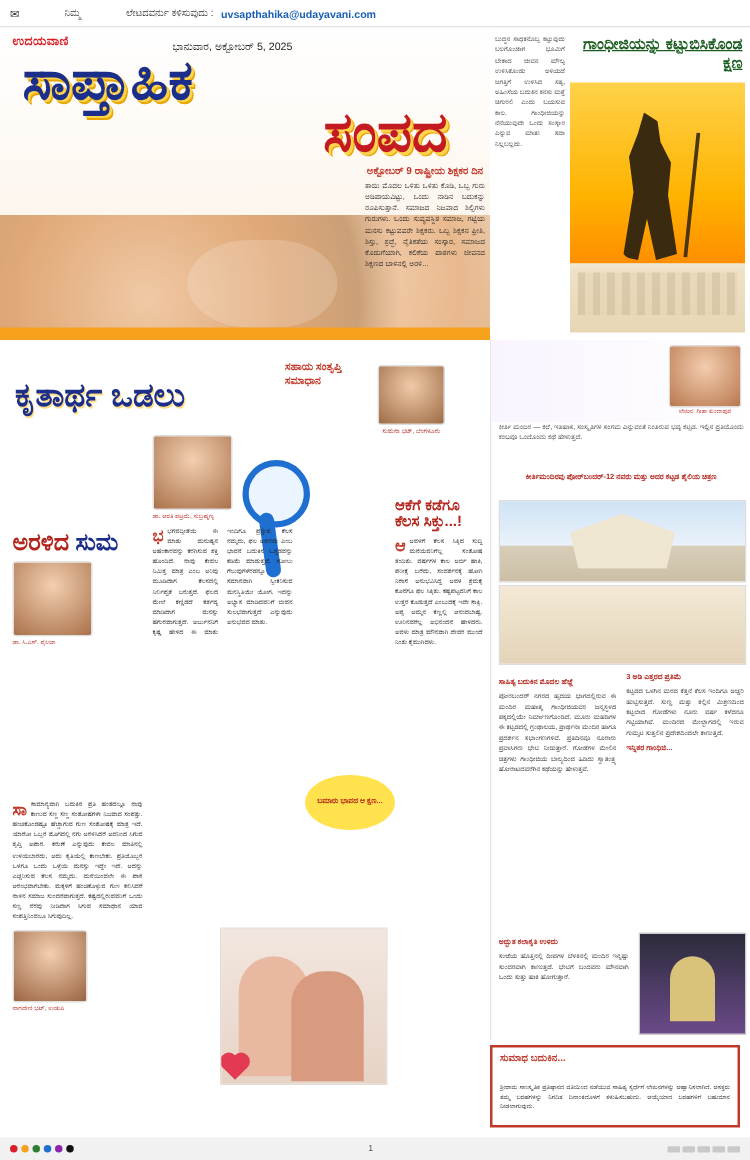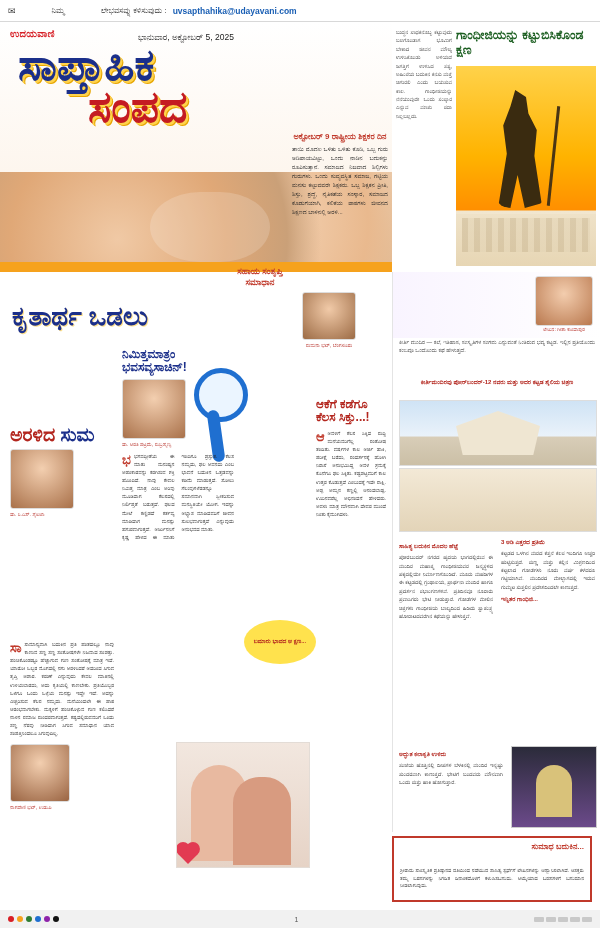--- a/index.html
+++ b/index.html
@@ -33,21 +33,21 @@
   }
   .datel{
     position:absolute;left:138px;top:10px;font-size:8.5px;color:#222;
   }
   .bigtitle{
     position:absolute;left:18px;top:22px;width:340px;
     font-size:44px;line-height:.95;font-weight:bold;
     color:#1b2f8a;
     text-shadow:2px 2px 0 #ffd34d, 3px 3px 0 #e7a600;
   }
-  .bigtitle .l2{display:block;margin-left:70px;color:#c41b22;text-shadow:2px 2px 0 #ffd34d,3px 3px 0 #e7a600;}
+  .bigtitle .l2{display:block;margin-left:54px;color:#c41b22;text-shadow:2px 2px 0 #ffd34d,3px 3px 0 #e7a600;text-align:right;}
   .subq{
     position:absolute;left:14px;top:125px;width:96px;
     color:#d81f26;font-weight:bold;font-size:13px;line-height:1.18;
   }
   .hands{
     position:absolute;left:0;top:150px;width:392px;height:122px;
     background:
       radial-gradient(circle at 30% 55%, #f0c9a5 0%, #e0a877 38%, #caa078 60%, transparent 72%),
       radial-gradient(circle at 64% 42%, #f7d9bd 0%, #e9b98e 45%, transparent 70%),
       linear-gradient(180deg,#ecd9c2 0%,#d9b68f 100%);
@@ -58,22 +58,22 @@
   }
   .orangebar{
     position:absolute;left:0;top:262px;width:392px;height:10px;background:#f6a21d;
   }
 
   
   .gcol{
     position:absolute;left:392px;top:22px;width:208px;height:250px;background:#fff;
   }
   .gtitle{
-    position:absolute;right:6px;top:6px;width:138px;text-align:left;
-    color:#1b5e20;font-weight:bold;font-size:12.5px;line-height:1.2;
+    position:absolute;right:6px;top:6px;width:138px;text-align:right;
+    color:#1b5e20;font-weight:bold;font-size:12.5px;line-height:1.2;text-decoration:underline;
   }
   .gnarrow{
     position:absolute;left:4px;top:6px;width:56px;
     font-size:5.4px;line-height:1.55;color:#333;text-align:justify;
   }
   .gimg{
     position:absolute;left:64px;top:44px;width:140px;height:200px;
     background:linear-gradient(180deg,#ffd24a 0%,#ffb300 45%,#ff8f00 72%,#f1e6cf 72.5%,#efe3ca 100%);
     overflow:hidden;
   }
@@ -141,39 +141,39 @@
   .kbody2{
     position:absolute;left:6px;top:474px;width:104px;height:82px;
     font-size:5.4px;line-height:1.55;color:#222;text-align:justify;
   }
 
   
   .redbox{
     position:absolute;left:392px;top:836px;width:200px;height:66px;
     border:2px solid #c0392b;background:#fff;box-sizing:border-box;padding:4px 6px;
   }
-  .redbox h4{margin:0 0 15px;color:#c0392b;font-size:8px;text-align:right;}
+  .redbox h4{margin:0 0 15px;color:#c0392b;font-size:8px;text-align:left;}
   .redbox p{margin:0;font-size:5.1px;line-height:1.5;text-align:justify;color:#222;}
 
   
   .octbox{
     position:absolute;left:292px;top:132px;width:96px;
     font-size:6px;line-height:1.5;color:#222;text-align:justify;
   }
   .octbox .h{display:block;color:#c0392b;font-weight:bold;font-size:8px;text-align:center;line-height:1.25;margin-bottom:3px;}
 
   
   .mainhead{
     position:absolute;left:12px;top:282px;width:260px;
     color:#c0392b;font-weight:bold;font-size:26px;line-height:1.12;
     text-shadow:1px 1px 0 #ffe08a;
   }
   .mainhead .l2{color:#1b2f8a;display:block;margin-top:20px;}
   .helpbadge{
-    position:absolute;left:228px;top:266px;width:64px;text-align:center;
+    position:absolute;left:228px;top:288px;width:64px;text-align:left;
     color:#c0392b;font-weight:bold;font-size:8.5px;line-height:1.35;
   }
   .authorbox{
     position:absolute;left:298px;top:292px;width:62px;text-align:center;
   }
   .authorbox .ph{width:52px;height:46px;margin:0 auto;border-radius:3px;
     background:radial-gradient(circle at 50% 35%,#f1caa8,#9c6b45);border:1px solid #ddd;}
   .authorbox .nm{font-size:5.2px;color:#b3261e;margin-top:2px;line-height:1.3;}
 
   .magnifier{
@@ -239,21 +239,21 @@
   .pagenum{font-size:7px;color:#555;}
 </style>
 </head>
 <body>
 
 <div class="page">
 
   <div class="topstrip">
     <span class="env">✉</span>
     <span class="label">ನಿಮ್ಮ</span>
-    <span class="label">ಲೇಭವಸವ್ನು ಕಳಿಸುವುದು :</span>
+    <span class="label">ಲೇಟದವರ್ನು ಕಳಿಸುವುದು :</span>
     <span class="mail">uvsapthahika@udayavani.com</span>
   </div>
 
   <div class="masthead">
     <div class="brand">ಉದಯವಾಣಿ</div>
     <div class="datel">ಭಾನುವಾರ, ಅಕ್ಟೋಬರ್ 5, 2025</div>
     <div class="bigtitle">
       <span>ಸಾಪ್ತಾಹಿಕ</span>
       <span class="l2">ಸಂಪದ</span>
     </div>
@@ -327,24 +327,20 @@
     </div>
     <div class="photo"></div>
     <div class="cap">ಡಾ. ಸಿ.ಎಸ್. ಶೈಲಜಾ</div>
   </div>
   <div class="lcolbody">
     <span class="dropcap">ಸಾ</span>
     <span>ಸಾಮಾನ್ಯವಾಗಿ ಬದುಕಿನ ಪ್ರತಿ ಹಂತದಲ್ಲೂ ನಾವು ಕಾಣುವ ಸಣ್ಣ ಸಣ್ಣ ಸಂತೋಷಗಳೇ ನಿಜವಾದ ಸಂಪತ್ತು. ಹಂಚಿಕೊಂಡಷ್ಟೂ ಹೆಚ್ಚಾಗುವ ಗುಣ ಸಂತೋಷಕ್ಕೆ ಮಾತ್ರ ಇದೆ. ಯಾರೋ ಒಬ್ಬರ ಮೊಗದಲ್ಲಿ ನಗು ಅರಳಿಸಿದರೆ ಅದರಿಂದ ಸಿಗುವ ತೃಪ್ತಿ ಅಪಾರ. ಕರುಣೆ ಎನ್ನುವುದು ಕೇವಲ ಮಾತಿನಲ್ಲಿ ಉಳಿಯಬಾರದು, ಅದು ಕೃತಿಯಲ್ಲಿ ಕಾಣಬೇಕು. ಪ್ರತಿಯೊಬ್ಬರ ಒಳಗೂ ಒಂದು ಒಳ್ಳೆಯ ಮನಸ್ಸು ಇದ್ದೇ ಇದೆ. ಅದನ್ನು ಎಚ್ಚರಿಸುವ ಕೆಲಸ ನಮ್ಮದು. ಮನೆಯಿಂದಲೇ ಈ ಪಾಠ ಆರಂಭವಾಗಬೇಕು. ಮಕ್ಕಳಿಗೆ ಹಂಚಿಕೊಳ್ಳುವ ಗುಣ ಕಲಿಸಿದರೆ ನಾಳಿನ ಸಮಾಜ ಸುಂದರವಾಗುತ್ತದೆ. ಕಷ್ಟದಲ್ಲಿರುವವರಿಗೆ ಒಂದು ಸಣ್ಣ ನೆರವು ನೀಡಿದಾಗ ಸಿಗುವ ಸಮಾಧಾನ ಯಾವ ಸಂಪತ್ತಿನಿಂದಲೂ ಸಿಗುವುದಿಲ್ಲ.</span>
   </div>
 
   <div class="colB">
-    <div class="secthead blue small">
-      <span>ನಿಮಿತ್ತಮಾತ್ರಂ</span><br>
-      <span>ಭವಸವ್ಯಸಾಚಿನ್!</span>
-    </div>
     <div class="photo"></div>
     <div class="cap">ಡಾ. ಆರತಿ ಪಟ್ರಮೆ, ಸುಬ್ರಹ್ಮಣ್ಯ</div>
     <div class="body two" style="margin-top:4px;height:300px;">
       <span class="dropcap">ಭ</span>
       <span>ಭಗವದ್ಗೀತೆಯ ಈ ಮಾತು ಮನುಷ್ಯನ ಅಹಂಕಾರವನ್ನು ಕರಗಿಸುವ ಶಕ್ತಿ ಹೊಂದಿದೆ. ನಾವು ಕೇವಲ ನಿಮಿತ್ತ ಮಾತ್ರ ಎಂಬ ಅರಿವು ಮೂಡಿದಾಗ ಕೆಲಸದಲ್ಲಿ ನಿರ್ಲಿಪ್ತತೆ ಬರುತ್ತದೆ. ಫಲದ ಮೇಲೆ ಕಣ್ಣಿಡದೆ ಕರ್ತವ್ಯ ಮಾಡಿದಾಗ ಮನಸ್ಸು ಹಗುರವಾಗುತ್ತದೆ. ಅರ್ಜುನನಿಗೆ ಕೃಷ್ಣ ಹೇಳಿದ ಈ ಮಾತು ಇಂದಿಗೂ ಪ್ರಸ್ತುತ. ಕೆಲಸ ನಮ್ಮದು, ಫಲ ಅವನದು ಎಂಬ ಭಾವನೆ ಬದುಕಿನ ಒತ್ತಡವನ್ನು ಕಡಿಮೆ ಮಾಡುತ್ತದೆ. ಸೋಲು ಗೆಲುವುಗಳೆರಡನ್ನೂ ಸಮಾನವಾಗಿ ಸ್ವೀಕರಿಸುವ ಮನಸ್ಥಿತಿಯೇ ಯೋಗ. ಇದನ್ನು ಅಭ್ಯಾಸ ಮಾಡಿದವರಿಗೆ ಜೀವನ ಸುಲಭವಾಗುತ್ತದೆ ಎನ್ನುವುದು ಅನುಭವದ ಮಾತು.</span>
     </div>
   </div>
 
   <div class="colE">
     <div class="secthead small">

